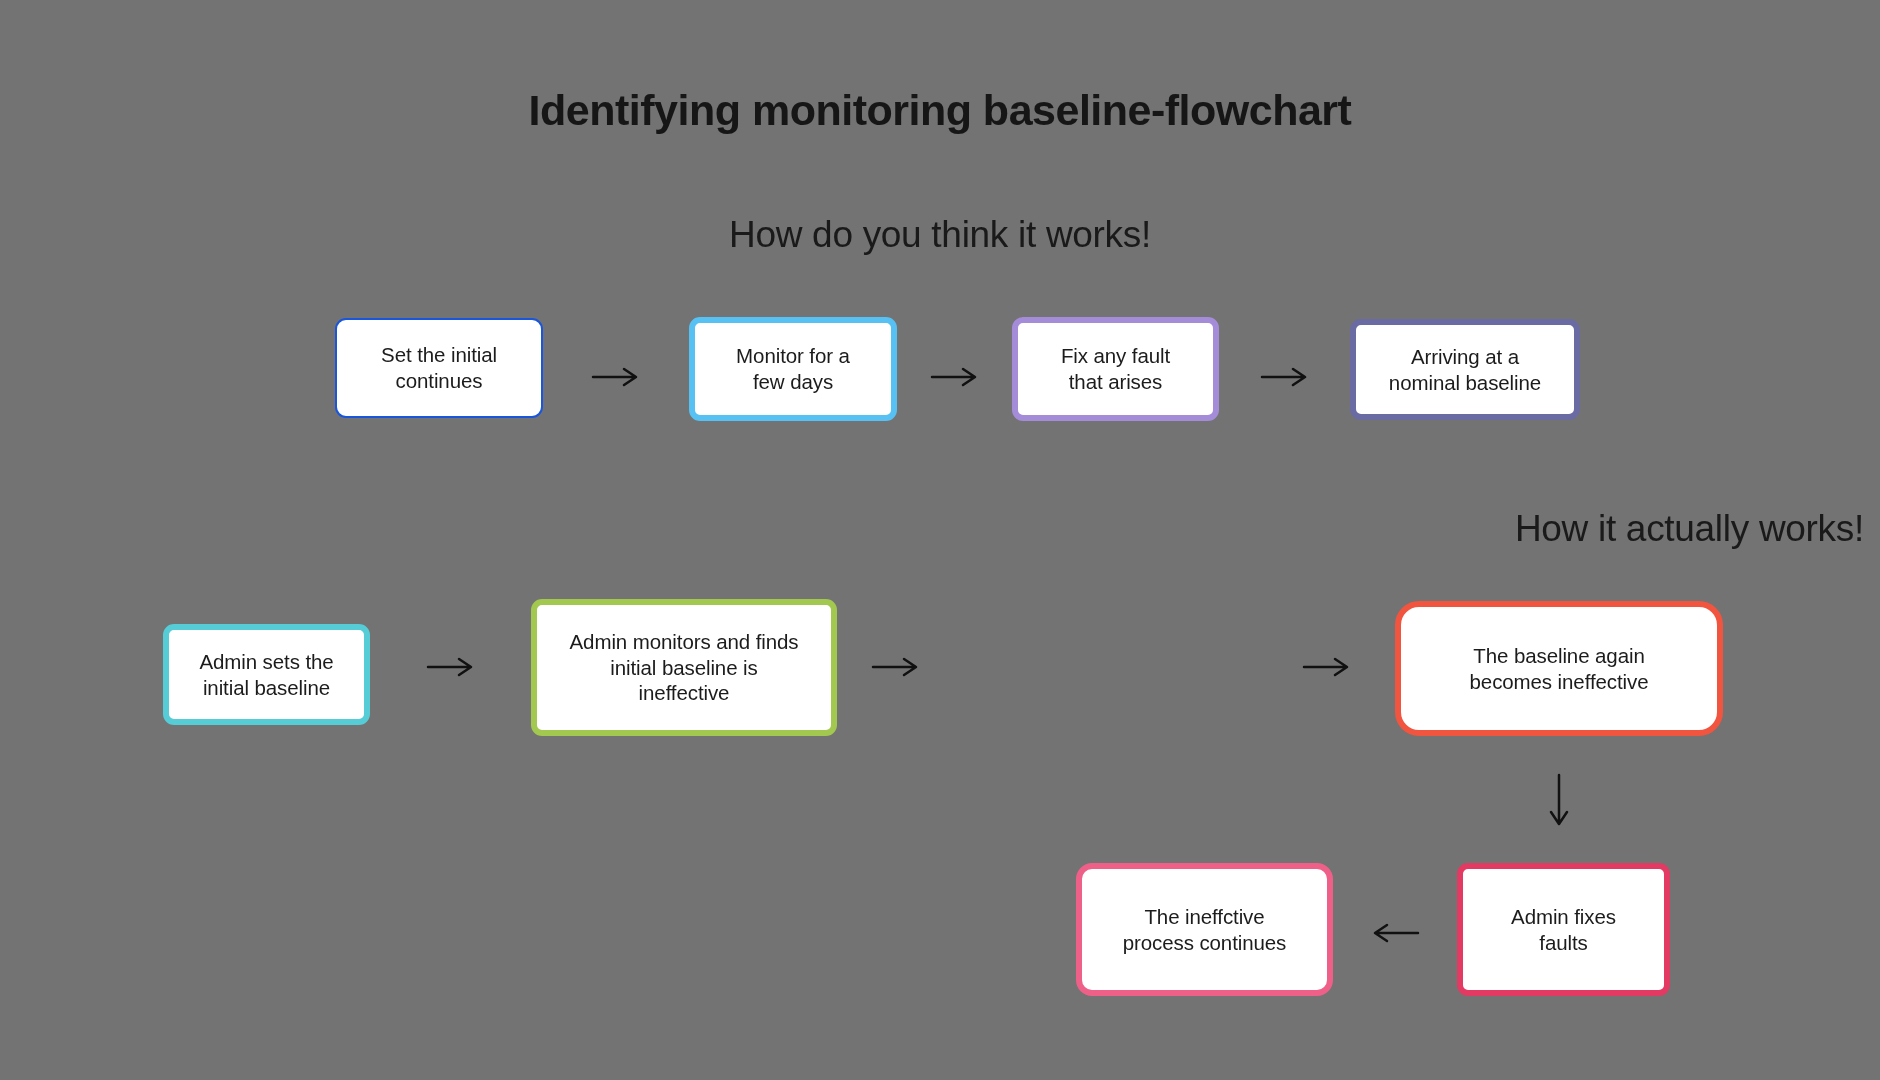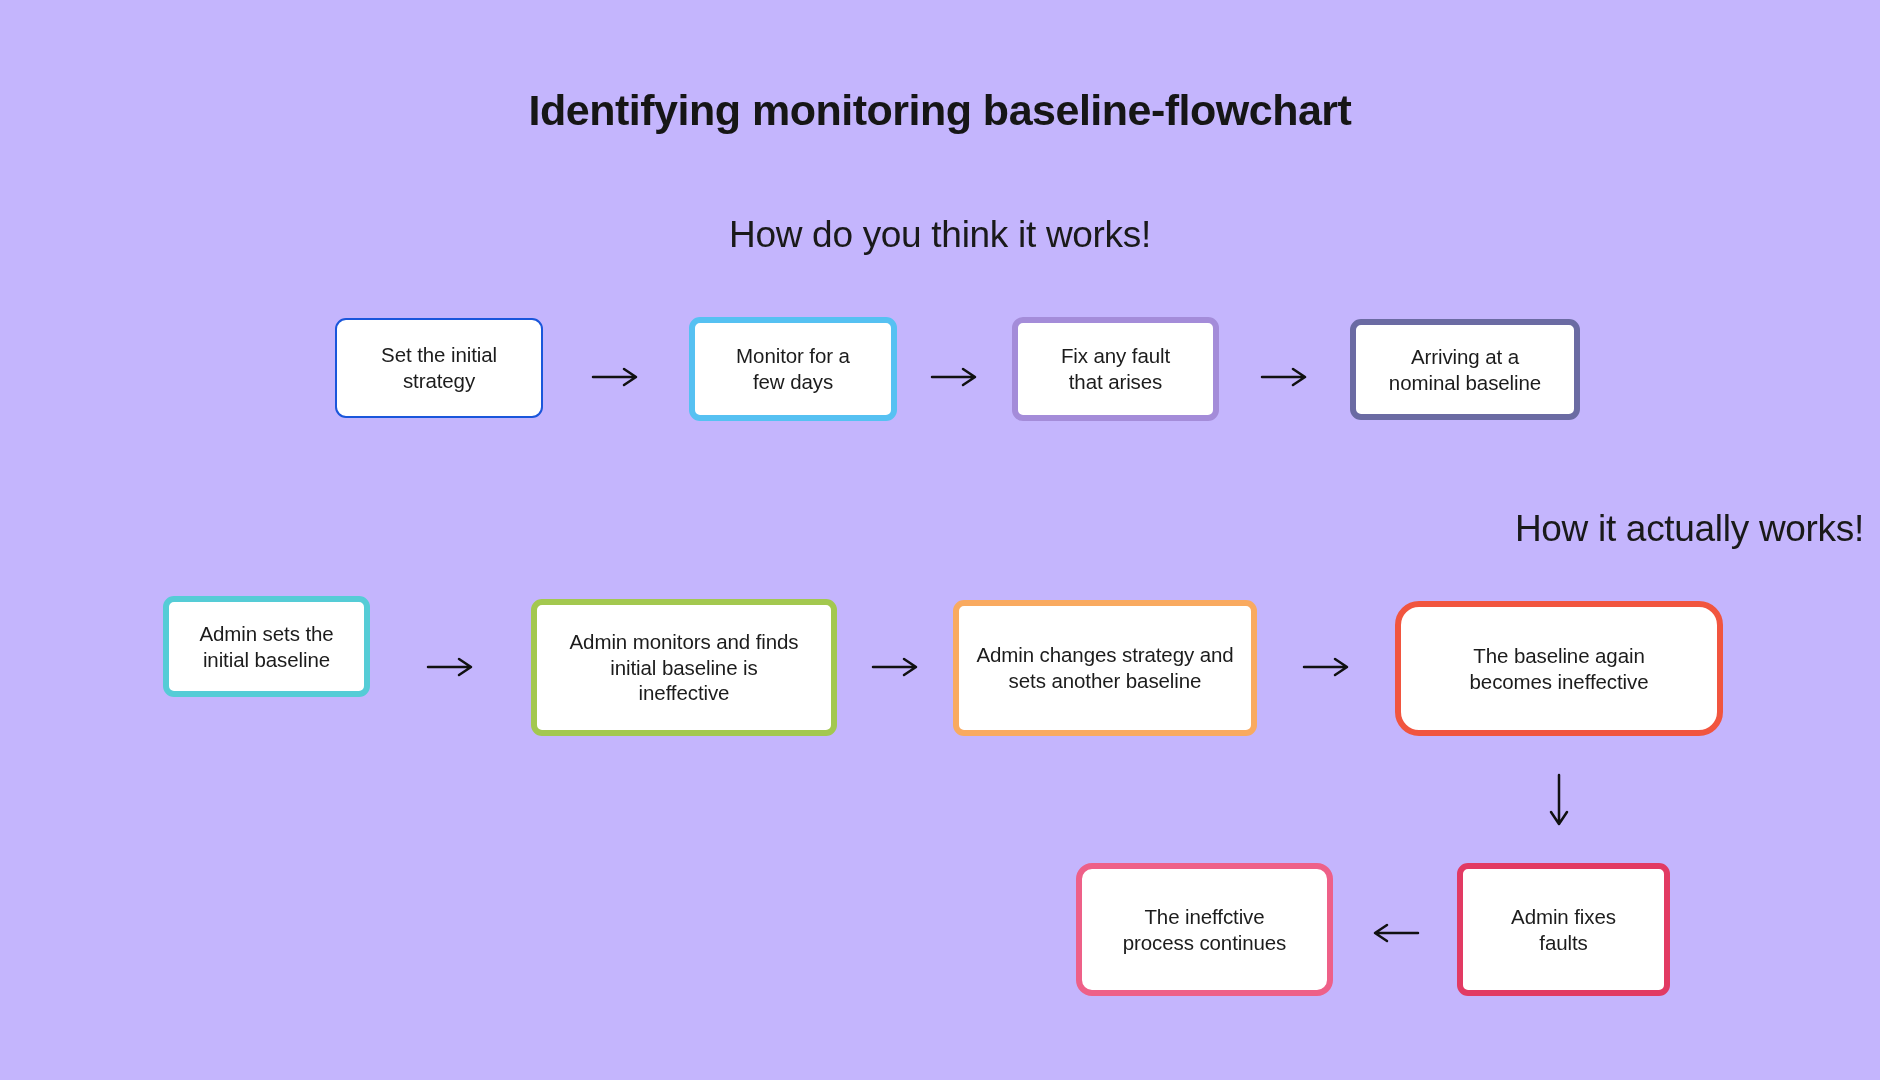--- a/index.html
+++ b/index.html
@@ -5,21 +5,21 @@
   html, body {
     margin: 0;
     padding: 0;
     background: #ffffff;
     font-family: "Liberation Sans", "DejaVu Sans", sans-serif;
   }
   .canvas {
     position: relative;
     width: 1880px;
     height: 1080px;
-    background: #c4b5fd;
+    background: #737373;
     overflow: hidden;
     color: #1c1c1c;
   }
   .page-title {
     position: absolute;
     left: 0; right: 0;
     top: 86px;
     margin: 0;
     text-align: center;
     font-size: 43px;
@@ -58,21 +58,21 @@
     padding: 6px 14px;
   }
 
   
   .n-b1 { left: 335px;  top: 318px; width: 208px; height: 100px; border-width: 2.5px; }
   .n-b2 { left: 689px;  top: 317px; width: 208px; height: 104px; }
   .n-b3 { left: 1012px; top: 317px; width: 207px; height: 104px; }
   .n-b4 { left: 1350px; top: 319px; width: 230px; height: 101px; }
 
   
-  .n-ba { left: 163px;  top: 596px; width: 207px; height: 101px; }
+  .n-ba { left: 163px;  top: 624px; width: 207px; height: 101px; }
   .n-bb { left: 531px;  top: 599px; width: 306px; height: 137px; }
   .n-bc { left: 953px;  top: 600px; width: 304px; height: 136px; }
   .n-bd { left: 1395px; top: 601px; width: 328px; height: 135px; border-radius: 24px; }
 
   
   .n-bf { left: 1076px; top: 863px; width: 257px; height: 133px; }
   .n-be { left: 1457px; top: 863px; width: 213px; height: 133px; }
 
   .arrow-layer {
     position: absolute;
@@ -92,37 +92,35 @@
 </head>
 <body>
 
 <div class="canvas">
 
   <h1 class="page-title">Identifying monitoring baseline-flowchart</h1>
 
   <h2 class="section-heading heading-expected">How do you think it works!</h2>
 
   <div class="node n-b1" style="border-color: rgb(26, 86, 219);">Set the initial
-strategy</div>
+continues</div>
   <div class="node n-b2" style="border-color: rgb(86, 193, 242);">Monitor for a
 few days</div>
   <div class="node n-b3" style="border-color: rgb(164, 140, 217);">Fix any fault
 that arises</div>
   <div class="node n-b4" style="border-color: rgb(107, 107, 163);">Arriving at a
 nominal baseline</div>
 
   <h2 class="section-heading heading-actual">How it actually works!</h2>
 
   <div class="node n-ba" style="border-color: rgb(85, 204, 214);">Admin sets the
 initial baseline</div>
   <div class="node n-bb" style="border-color: rgb(163, 200, 79);">Admin monitors and finds
 initial baseline is
 ineffective</div>
-  <div class="node n-bc" style="border-color: rgb(249, 170, 96);">Admin changes strategy and
-sets another baseline</div>
   <div class="node n-bd" style="border-color: rgb(241, 85, 63);">The baseline again
 becomes ineffective</div>
   <div class="node n-be" style="border-color: rgb(226, 58, 99);">Admin fixes
 faults</div>
   <div class="node n-bf" style="border-color: rgb(238, 96, 136); border-radius: 16px;">The ineffctive
 process continues</div>
 
   <svg class="arrow-layer" viewBox="0 0 1880 1080" xmlns="http://www.w3.org/2000/svg">
 
     <path d="M 593 377 L 635 377 M 624 369 L 636 377 L 624 385"></path>

